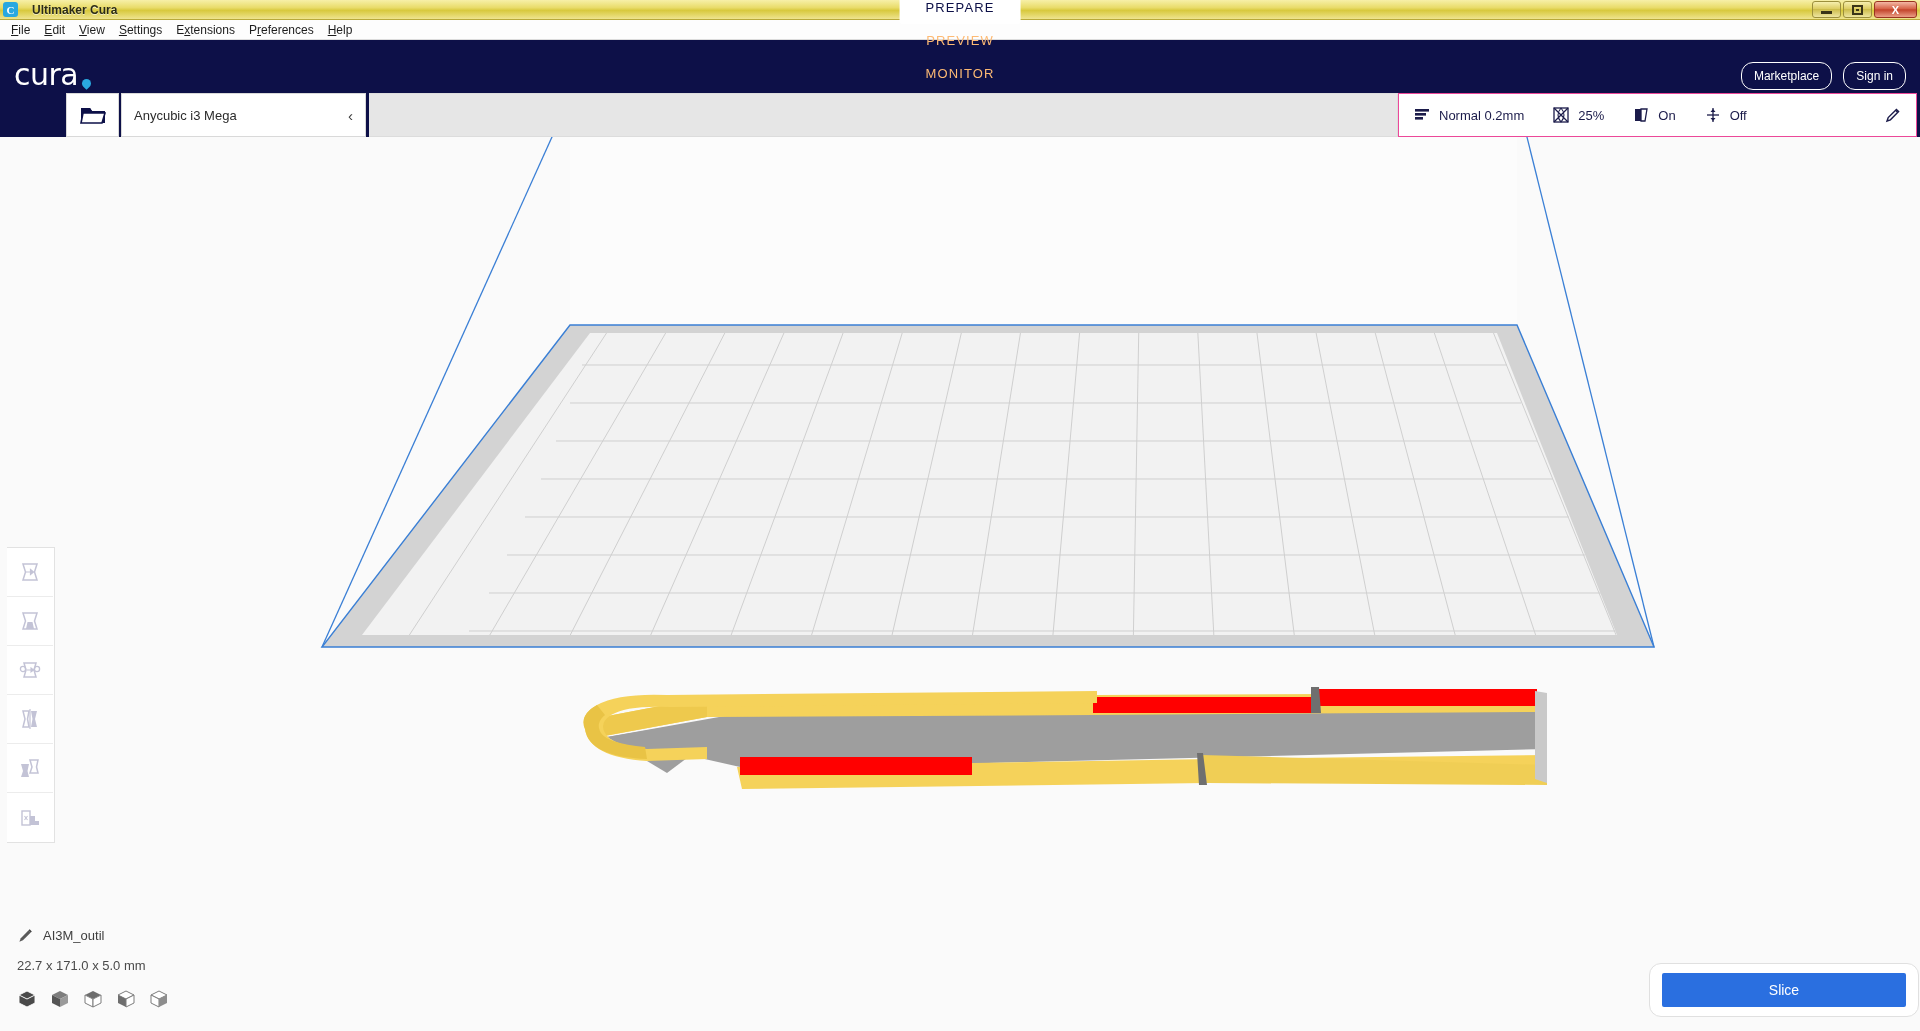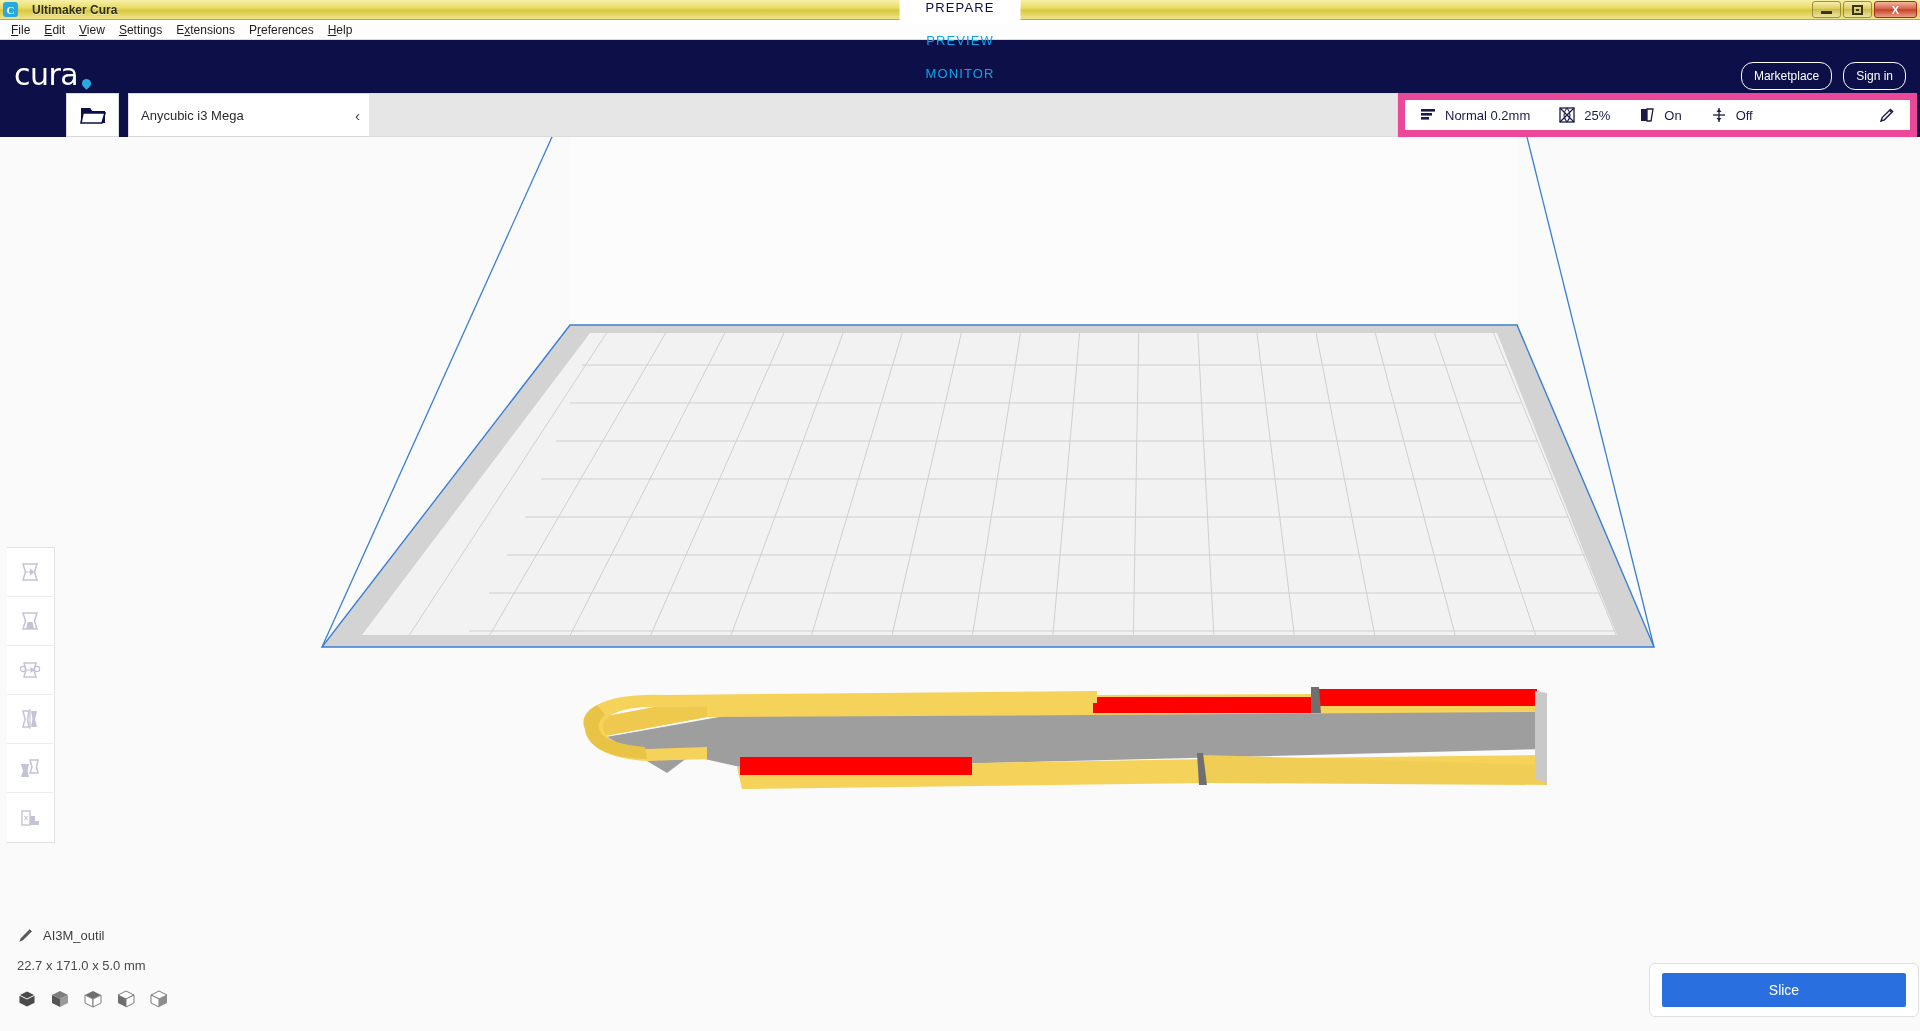--- a/index.html
+++ b/index.html
@@ -65,21 +65,21 @@
   .logo-text {
     font-size: 30px; color: #ffffff; letter-spacing: -0.5px;
     font-family: "DejaVu Sans", sans-serif; line-height: 1; font-weight: 400;
   }
   .logo-dot {
     width: 9px; height: 9px; background: #2aa9e0; border-radius: 50% 50% 50% 0;
     margin-left: 4px; margin-bottom: 2px; transform: rotate(-45deg);
   }
   .nav { position: absolute; left: 50%; transform: translateX(-50%); display: flex; gap: 0; align-items: center; flex-direction: column; }
   .nav-tab {
-    font-size: 13px; letter-spacing: 1.1px; color: #0ea5e9;
+    font-size: 13px; letter-spacing: 1.1px; color: #fdba74;
     padding: 9px 26px; cursor: pointer; border-radius: 3px;
     font-family: "Liberation Sans", sans-serif;
   }
   .nav-tab.active { background: #ffffff; color: #0d1048; }
   .header-right { margin-left: auto; display: flex; align-items: center; gap: 11px; padding-right: 14px; }
   .hdr-btn {
     border: 1px solid #ffffff; color: #ffffff; background: transparent;
     font-size: 12px; padding: 6px 12px; border-radius: 12px; cursor: pointer;
     font-family: "Liberation Sans", sans-serif;
   }
@@ -88,33 +88,33 @@
   .subbar {
     position: absolute; left: 0; top: 90px; width: 1920px; height: 47px;
     background: #0d1048;
   }
   .open-btn {
     position: absolute; left: 66px; top: 3px; width: 53px; height: 44px;
     background: #ffffff; border: 1px solid #d9d9d9;
     display: flex; align-items: center; justify-content: center; cursor: pointer;
   }
   .printer-box {
-    position: absolute; left: 128px; top: 3px; width: 245px; height: 44px;
+    position: absolute; left: 121px; top: 3px; width: 245px; height: 44px;
     background: #ffffff; border: 1px solid #d9d9d9;
     display: flex; align-items: center; padding: 0 12px; cursor: pointer;
   }
   .printer-name { font-size: 13px; color: #2b2b2b; }
   .printer-chev { margin-left: auto; color: #3b3b3b; font-size: 15px; }
   .gray-strip {
     position: absolute; left: 369px; top: 3px; width: 1029px; height: 44px;
     background: #e6e6e6; border: 1px solid #dcdcdc; border-left: none;
   }
   .settings-box {
     position: absolute; left: 1398px; top: 3px; width: 519px; height: 44px;
-    background: #ffffff; border: 7px solid #ec4899;
+    background: #ffffff; border: 1px solid #ec4899;
     display: flex; align-items: center; padding: 12px 14px; cursor: pointer;
   }
   .setting {
     display: flex; align-items: center; gap: 8px; margin-right: 28px;
   }
   .setting-label { font-size: 13px; color: #1b1b4a; }
   .pencil-edit { margin-left: auto; }
 
   
   .ico { display: inline-block; line-height: 0; }
@@ -141,21 +141,21 @@
   .obj-info { position: absolute; left: 10px; bottom: 22px; z-index: 6; }
   .obj-row { display: flex; align-items: center; gap: 9px; }
   .obj-name { font-size: 13px; color: #3e3e3e; }
   .obj-dims { font-size: 13px; color: #4a4a4a; margin-top: 14px; }
   .view-icons { display: flex; gap: 13px; margin-top: 16px; }
   .view-icon { cursor: pointer; line-height: 0; }
 
   
   .slice-panel {
     position: absolute; right: 8px; bottom: 14px; width: 270px; height: 54px;
-    background: #ffffff; border: 1px solid #e0e0e0; border-radius: 6px;
+    background: #ffffff; border: 1px solid #e0e0e0; border-radius: 12px;
     display: flex; align-items: center; justify-content: center; z-index: 6;
   }
   .slice-btn {
     width: 244px; height: 34px; background: #2a6fe0; color: #ffffff;
     border: none; border-radius: 2px; font-size: 14px; cursor: pointer;
     font-family: "Liberation Sans", sans-serif;
   }
 </style>
 </head>
 <body>

